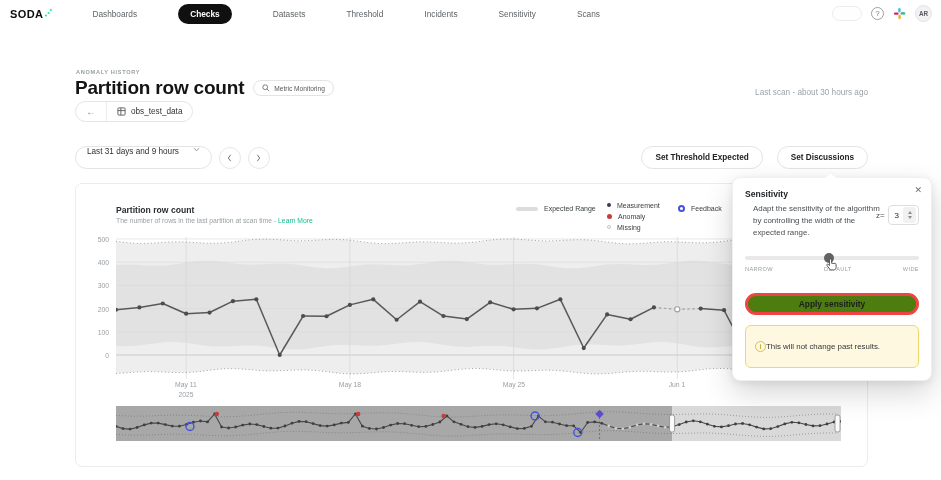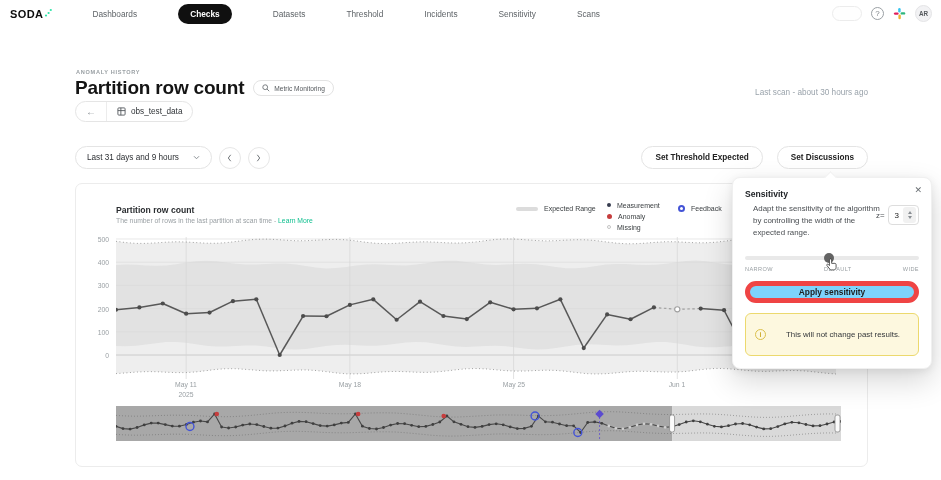--- a/index.html
+++ b/index.html
@@ -33,21 +33,21 @@
 
   
   .breadcrumb { position:absolute; top:101px; left:75px; height:21px; display:flex; align-items:stretch;
                 border:1px solid #e5e5e5; border-radius:11px; background:#fff; overflow:hidden; }
   .crumb { display:flex; align-items:center; gap:5px; padding:0 10px; font-size:8.2px; color:#2f3337; cursor:pointer; }
   .crumb + .crumb { border-left:1px solid #ececec; }
   .back-glyph { font-size:10px; color:#8a8f94; }
 
   
   .controls-left { position:absolute; top:146px; left:75px; display:flex; align-items:center; gap:7px; }
-  .time-pill { display:flex; align-items:center; gap:14px; height:23px; padding:0 11px; border:1px solid #e4e4e4;
+  .time-pill { display:flex; gap:14px; height:23px; padding:0 11px; border:1px solid #e4e4e4;
                border-radius:13px; font-size:8.2px; color:#2c2f33; background:#fff; cursor:pointer; }
   .round-btn { width:22px; height:22px; border-radius:50%; border:1px solid #e7e7e7; background:#fff;
                display:flex; align-items:center; justify-content:center; cursor:pointer; }
   .controls-right { position:absolute; top:146px; right:73px; display:flex; align-items:center; gap:14px; }
   .action-pill { height:23px; padding:0 13px; border:1px solid #e4e4e4; border-radius:13px; background:#fff;
                  font-size:8.2px; font-weight:700; color:#222; display:flex; align-items:center; cursor:pointer;
                  font-family:"Liberation Sans", sans-serif; }
 
   
   .card { position:absolute; top:183px; left:75px; width:793px; height:284px; background:#fff;
@@ -88,24 +88,24 @@
   .z-value { font-size:8px; color:#222; }
   .spinner { width:13px; height:16px; background:#f1f1f1; border-radius:3px; display:flex; flex-direction:column;
              align-items:center; justify-content:center; gap:2px; cursor:pointer; }
   .spin-up { width:0; height:0; border-left:2.5px solid transparent; border-right:2.5px solid transparent; border-bottom:3px solid #8a8f94; }
   .spin-dn { width:0; height:0; border-left:2.5px solid transparent; border-right:2.5px solid transparent; border-top:3px solid #8a8f94; }
   .slider { position:relative; height:14px; margin-top:8px; cursor:pointer; }
   .track { position:absolute; top:5px; left:0; right:0; height:4px; background:#e9e9e9; border-radius:2px; }
   .handle { position:absolute; top:2px; left:calc(48.5% - 5px); width:10px; height:10px; border-radius:50%; background:#636363; cursor:grab; }
   .hand-cursor { position:absolute; left:calc(48.5% - 3px); top:7px; }
   .slider-labels { display:flex; justify-content:space-between; font-size:5.6px; letter-spacing:.4px; color:#9aa0a4; margin-top:1px; }
-  .apply { width:100%; height:22px; margin-top:9px; border:5px solid #ef4444; border-radius:12px; background:#7dd3fc;
+  .apply { width:100%; height:22px; margin-top:21px; border:3px solid #ef4444; border-radius:12px; background:#4d7c0f;
            font-size:8.4px; font-weight:700; color:#1d1d1d; cursor:pointer; font-family:"Liberation Sans", sans-serif; }
   .warning { margin-top:10px; background:#fdf8df; border:1px solid #ecd96e; border-radius:6px; min-height:30px;
-             display:flex; align-items:center; gap:20px; padding:15px 9px; }
+             display:flex; align-items:center; gap:0; padding:15px 9px; }
   .warn-icon { flex:0 0 auto; width:11px; height:11px; border-radius:50%; border:1px solid #dcc14d; color:#cfae2e;
                font-size:7px; font-weight:700; display:flex; align-items:center; justify-content:center; font-style:normal; }
   .warn-text { font-size:7.9px; color:#33363a; }
 </style>
 </head>
 <body>
 
 <div class="page">
 
   <header class="topnav">

